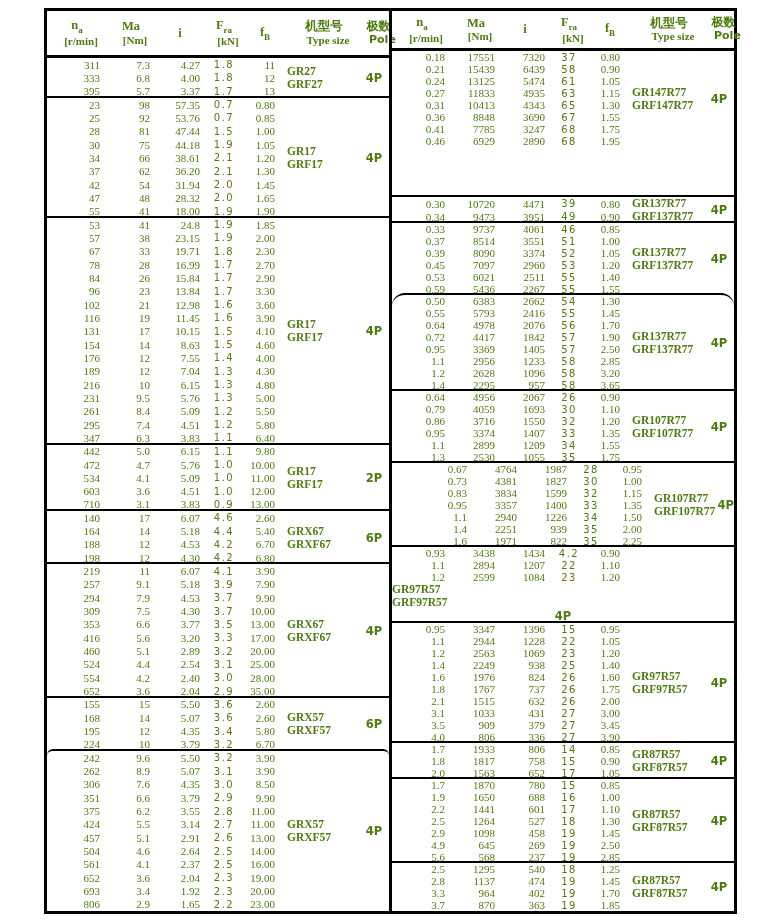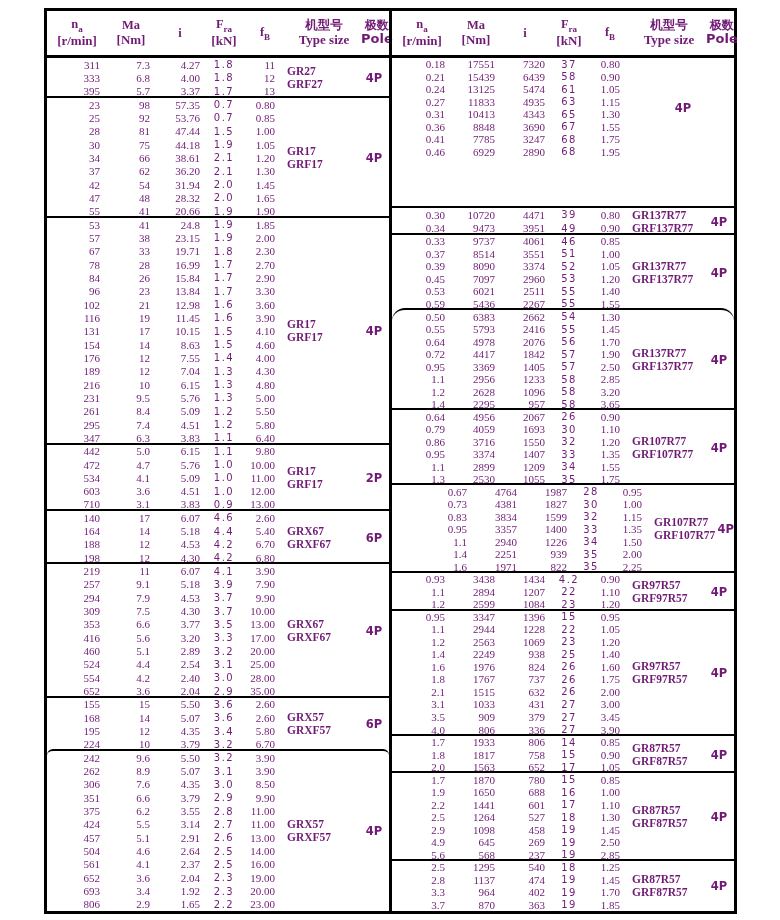--- a/index.html
+++ b/index.html
@@ -1,28 +1,28 @@
 <!DOCTYPE html>
 <html><head>
 <meta charset="utf-8">
 <style>
   html,body{margin:0;padding:0;background:#e8e8e8;}
   .page{position:relative;width:780px;height:920px;background:#fff;
-        font-family:"Liberation Serif","DejaVu Serif",serif;color:#701a75;overflow:hidden;}
+        font-family:"Liberation Serif","DejaVu Serif",serif;color:#4d7c0f;overflow:hidden;}
   .gtable{position:absolute;left:44px;top:8px;width:693px;height:906px;
           border:3px solid #000;box-sizing:border-box;display:flex;background:#fff;}
   .half{flex:1 1 0;display:flex;flex-direction:column;min-width:0;}
   .half.right{border-left:3px solid #000;}
   
   .head-row{height:44px;border-bottom:3px solid #000;display:grid;
             grid-template-columns:60px 48px 50px 38px 44px 74px 1fr;
             align-items:center;text-align:center;font-weight:bold;font-size:12px;line-height:1.15;}
   .hcell .h-main{font-size:12.5px;}
   .hcell sub{font-size:9px;}
-  .hcell .h-unit{font-size:13px;}
+  .hcell .h-unit{font-size:11px;padding-left:8px;}
   .hcell.pole-h{font-family:"DejaVu Sans",sans-serif;font-size:11px;}
   .hcell.pole-h .h-main{font-size:12px;}
   
   .kw-row{height:23px;line-height:22px;font-size:17px;font-weight:bold;padding-left:2px;}
   
   .groups{flex:1;display:flex;flex-direction:column;}
   .group{display:flex;min-height:0;}
   .group + .group{border-top:2px solid #000;margin-top:-2px;}
   .rows{display:flex;flex-direction:column;width:240px;}
   .row{flex:1;display:grid;grid-template-columns:60px 48px 50px 38px 44px;
@@ -157,21 +157,21 @@
               <div class="row">
                 <div class="cell na">47</div>
                 <div class="cell ma">48</div>
                 <div class="cell iv">28.32</div>
                 <div class="cell fra">2.0</div>
                 <div class="cell fb">1.65</div>
               </div>
               <div class="row">
                 <div class="cell na">55</div>
                 <div class="cell ma">41</div>
-                <div class="cell iv">20.66</div>
+                <div class="cell iv">18.00</div>
                 <div class="cell fra">1.9</div>
                 <div class="cell fb">1.90</div>
               </div>
             </div>
             <div class="type-block">
               <div>GR17</div>
               <div>GRF17</div>
             </div>
             <div class="pole-block">4P</div>
           </div>
@@ -678,20 +678,24 @@
                 <div class="cell fb">1.75</div>
               </div>
               <div class="row">
                 <div class="cell na">0.46</div>
                 <div class="cell ma">6929</div>
                 <div class="cell iv">2890</div>
                 <div class="cell fra">68</div>
                 <div class="cell fb">1.95</div>
               </div>
             </div>
+            <div class="type-block">
+              <div>GR147R77</div>
+              <div>GRF147R77</div>
+            </div>
             <div class="pole-block">4P</div>
           </div>
           <div class="group" style="flex-grow: 2; margin-top: 48px;">
             <div class="rows">
               <div class="row">
                 <div class="cell na">0.30</div>
                 <div class="cell ma">10720</div>
                 <div class="cell iv">4471</div>
                 <div class="cell fra">39</div>
                 <div class="cell fb">0.80</div>
@@ -928,21 +932,21 @@
                 <div class="cell fra">35</div>
                 <div class="cell fb">2.25</div>
               </div>
             </div>
             <div class="type-block">
               <div>GR107R77</div>
               <div>GRF107R77</div>
             </div>
             <div class="pole-block">4P</div>
           </div>
-          <div class="group" style="flex-grow: 3;">
+          <div class="group" style="flex-grow: 3; flex-direction: column;">
             <div class="rows">
               <div class="row">
                 <div class="cell na">0.93</div>
                 <div class="cell ma">3438</div>
                 <div class="cell iv">1434</div>
                 <div class="cell fra">4.2</div>
                 <div class="cell fb">0.90</div>
               </div>
               <div class="row">
                 <div class="cell na">1.1</div>

